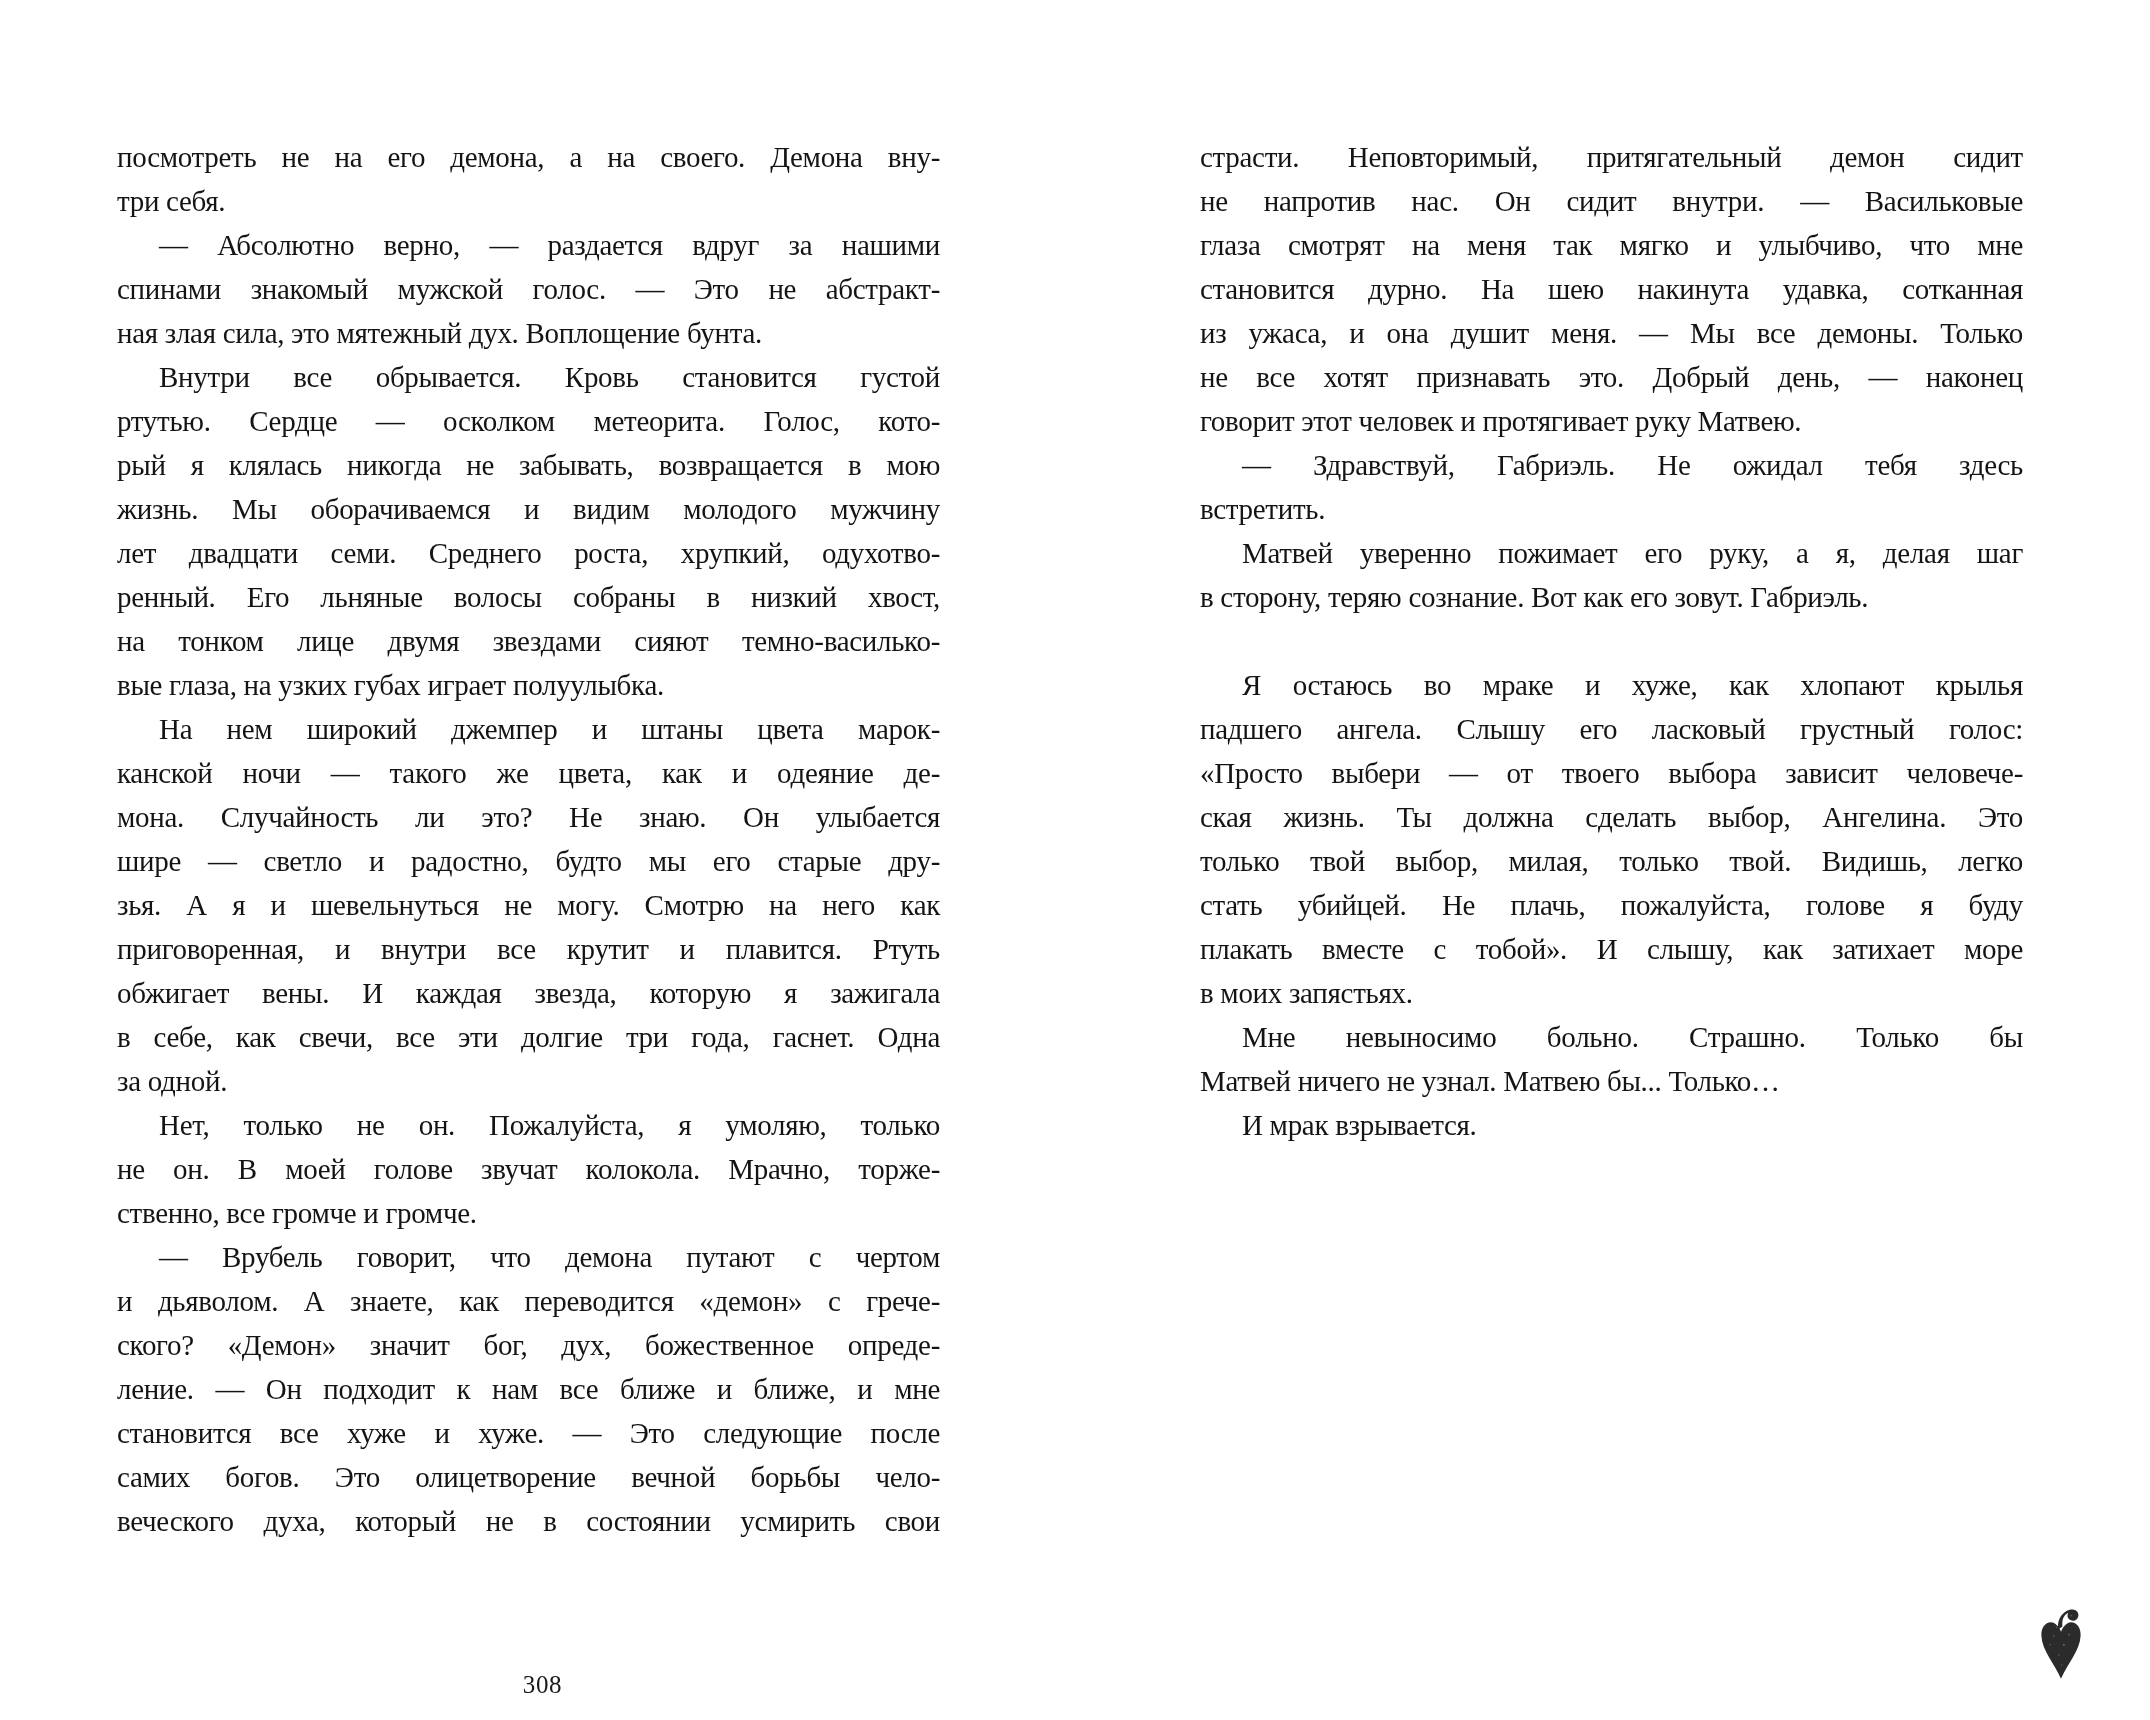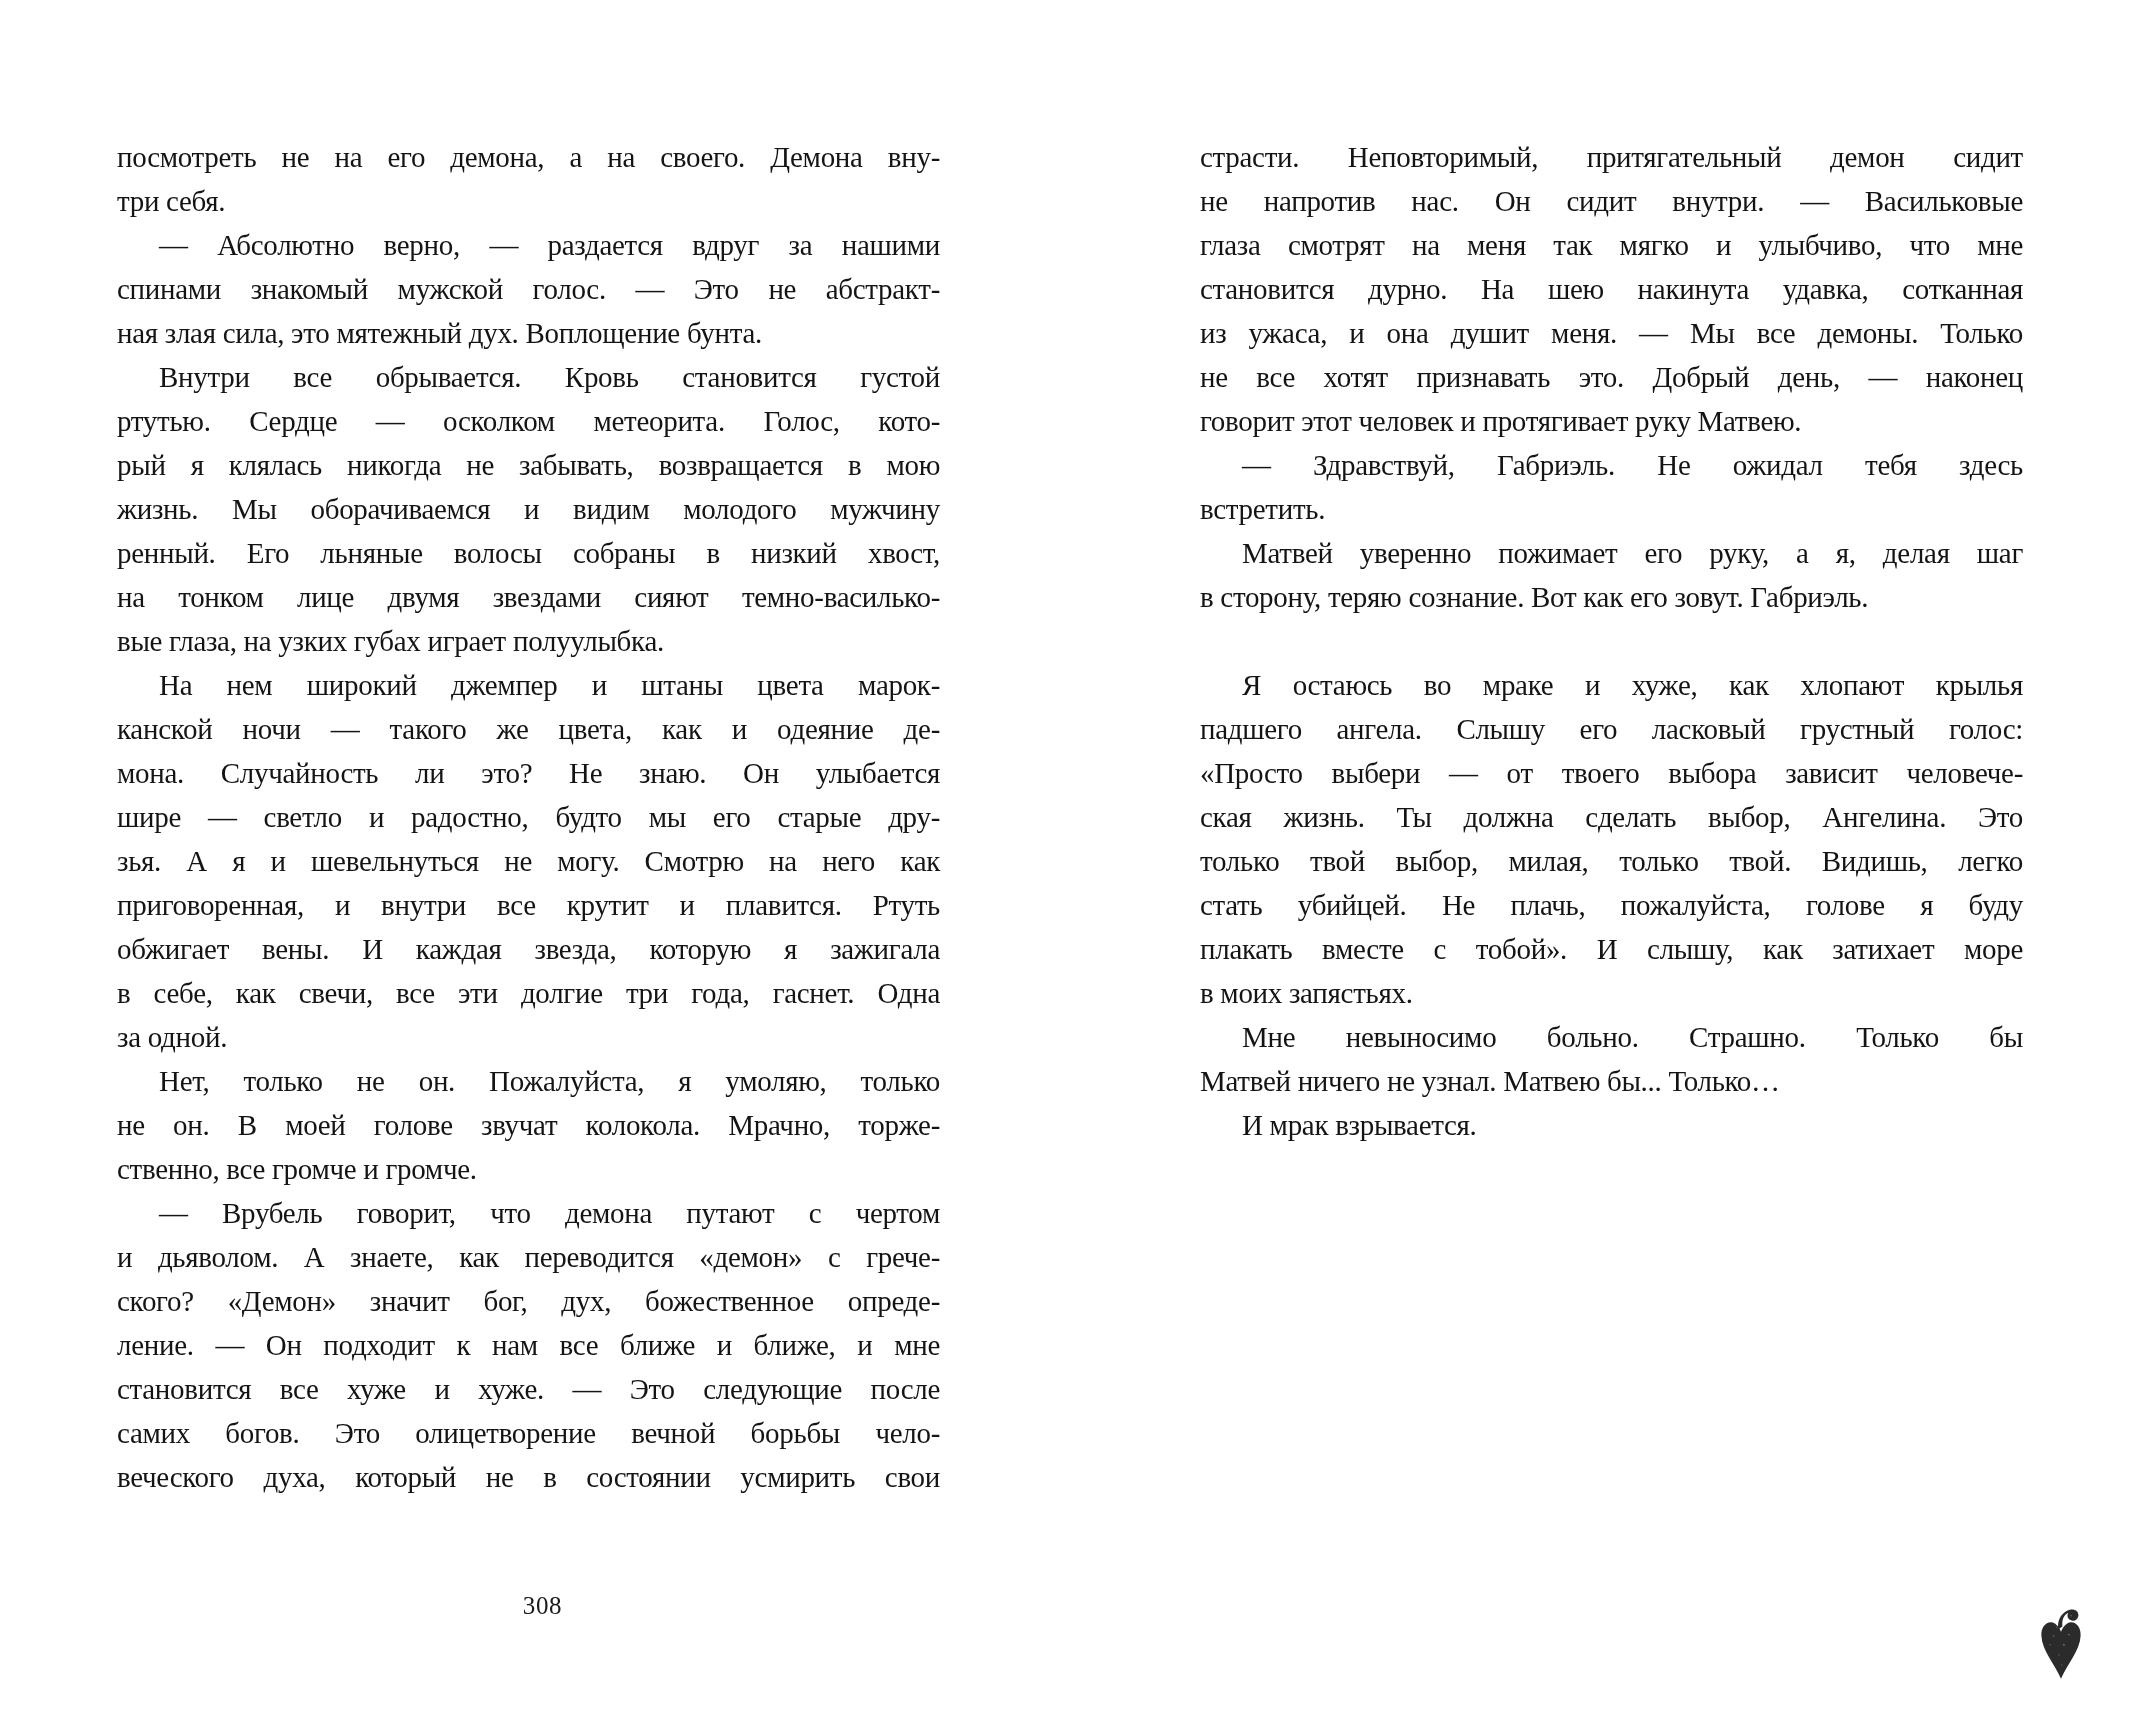--- a/index.html
+++ b/index.html
@@ -28,21 +28,21 @@
     text-align: justify;
     text-align-last: justify;
     white-space: normal;
   }
   .line.e { text-align-last: left; }
   .line.i { text-indent: 42px; }
   .line.blank { }
   .folio {
     position: absolute;
     left: 131px;
-    top: 1592px;
+    top: 1671px;
     width: 823px;
     text-align: center;
     font-size: 25px;
     letter-spacing: 0.7px;
     color: #1a1a1a;
   }
   .mark {
     position: absolute;
     left: 2039px;
     top: 1607px;
@@ -59,20 +59,21 @@
   <div id="col-left" class="col">
       <div class="line j">посмотреть не на его демона, а на своего. Демона вну-</div>
       <div class="line e">три себя.</div>
       <div class="line i j">— Абсолютно верно, — раздается вдруг за нашими</div>
       <div class="line j">спинами знакомый мужской голос. — Это не абстракт-</div>
       <div class="line e">ная злая сила, это мятежный дух. Воплощение бунта.</div>
       <div class="line i j">Внутри все обрывается. Кровь становится густой</div>
       <div class="line j">ртутью. Сердце — осколком метеорита. Голос, кото-</div>
       <div class="line j">рый я клялась никогда не забывать, возвращается в мою</div>
       <div class="line j">жизнь. Мы оборачиваемся и видим молодого мужчину</div>
+      <div class="line j">лет двадцати семи. Среднего роста, хрупкий, одухотво-</div>
       <div class="line j">ренный. Его льняные волосы собраны в низкий хвост,</div>
       <div class="line j">на тонком лице двумя звездами сияют темно-василько-</div>
       <div class="line e">вые глаза, на узких губах играет полуулыбка.</div>
       <div class="line i j">На нем широкий джемпер и штаны цвета марок-</div>
       <div class="line j">канской ночи — такого же цвета, как и одеяние де-</div>
       <div class="line j">мона. Случайность ли это? Не знаю. Он улыбается</div>
       <div class="line j">шире — светло и радостно, будто мы его старые дру-</div>
       <div class="line j">зья. А я и шевельнуться не могу. Смотрю на него как</div>
       <div class="line j">приговоренная, и внутри все крутит и плавится. Ртуть</div>
       <div class="line j">обжигает вены. И каждая звезда, которую я зажигала</div>

